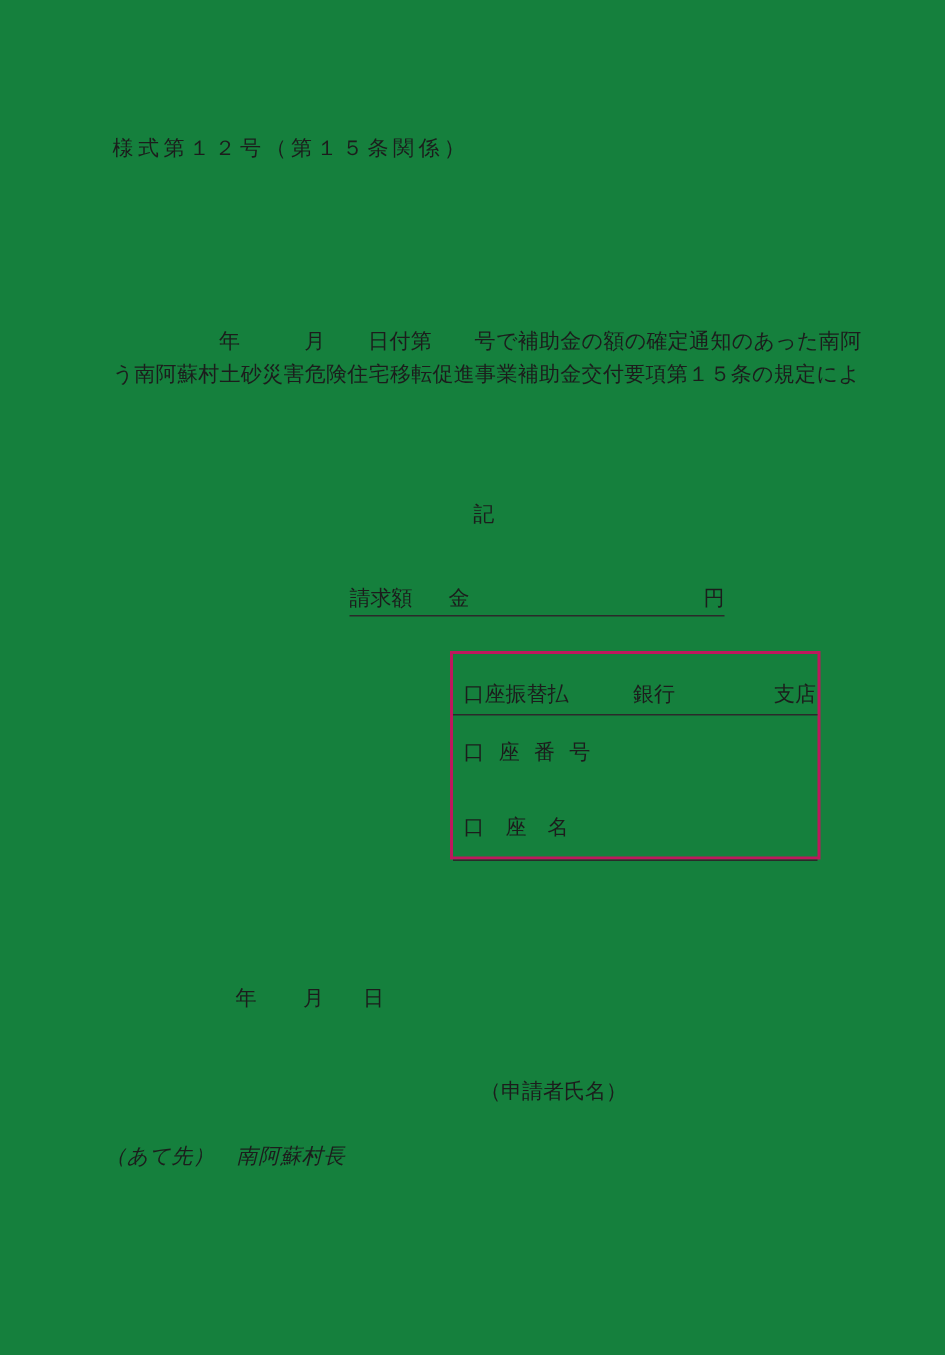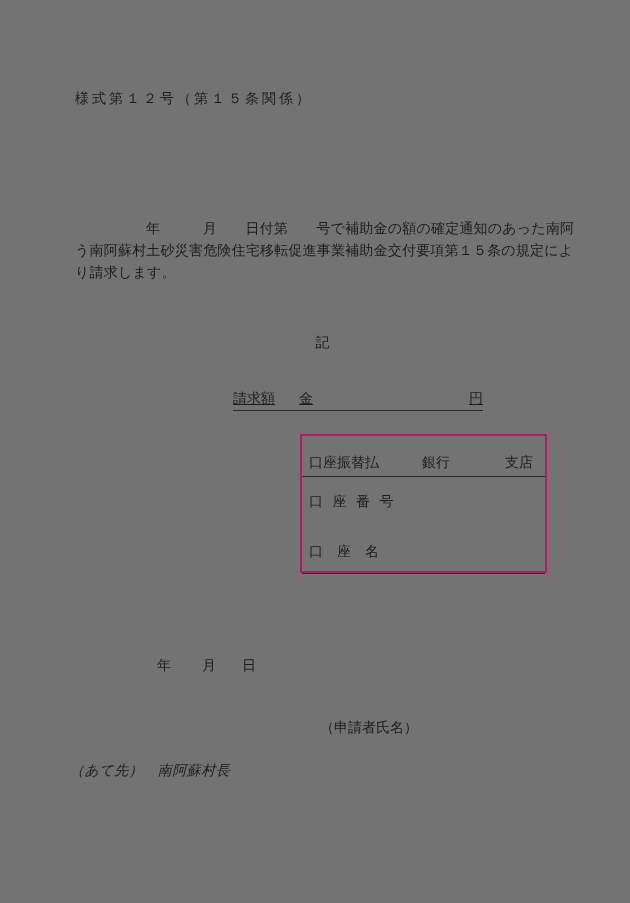--- a/index.html
+++ b/index.html
@@ -5,55 +5,54 @@
   html,body{margin:0;padding:0;}
   body{
     background:#fdfdfd;
     font-family:"Liberation Serif","DejaVu Serif",serif;
     color:#1c1c1c;
   }
   .page{
     position:relative;
     width:630px;
     height:903px;
-    background:#737373;
+    background:#15803d;
     overflow:hidden;
     font-size:14px;
   }
   .abs{position:absolute;white-space:nowrap;}
   .form-number{left:75px;top:90px;letter-spacing:3px;}
   .doc-title{left:145px;top:165px;letter-spacing:0.3px;}
   .body-para{left:75px;top:218px;width:495px;}
   .body-para .line{height:22px;line-height:22px;white-space:nowrap;letter-spacing:0.2px;}
   .ki{left:75px;top:334px;width:495px;text-align:center;}
   .amount-line{left:233px;top:390px;}
   .amount-underlined{
     display:inline-flex;
     width:250px;
     align-items:baseline;
     border-bottom:1px solid #2a2a2a;
     padding-bottom:2px;
-    text-decoration:underline;
   }
   .amount-gap{display:inline-block;width:24px;}
   .amount-blank{display:inline-block;flex:1;}
   .bank-table{
     left:300px;top:434px;width:247px;height:139px;
     border:2px solid #be185d;
     box-sizing:border-box;
     text-align:right;
   }
   .trow{position:relative;box-sizing:border-box;}
   .trow1{height:41px;border-bottom:1px solid #2a2a2a;}
   .trow2{height:44px;border-bottom:1px solid #2a2a2a;}
   .trow3{height:53px;}
   .trow1 span{position:absolute;bottom:4px;}
   .cell-payment{left:7px;}
   .cell-bank{left:120px;}
-  .cell-branch{left:203px;margin-top:16px;}
+  .cell-branch{left:214px;margin-top:16px;}
   .trow2 span{position:absolute;left:7px;top:13px;}
   .trow3 span{position:absolute;left:7px;top:16px;letter-spacing:3px;}
   .date-line{left:157px;top:657px;width:120px;}
   .date-line span{position:absolute;top:0;}
   .date-year{left:0;}
   .date-month{left:45px;}
   .date-day{left:85px;}
   .applicant{left:320px;top:719px;text-align:right;}
   .addressee{left:70px;top:762px;letter-spacing:0.5px;font-style:italic;}
 </style>
@@ -61,21 +60,20 @@
 <body>
 
 <div class="page">
 
   <div class="abs form-number">様式第１２号（第１５条関係）</div>
 
 
   <div class="abs body-para">
     <div class="line">　　　　　年　　　月　　日付第　　号で補助金の額の確定通知のあった南阿</div>
     <div class="line">う南阿蘇村土砂災害危険住宅移転促進事業補助金交付要項第１５条の規定によ</div>
-    <div class="line">り請求します。</div>
   </div>
 
   <div class="abs ki">記</div>
 
   <div class="abs amount-line">
     <span class="amount-underlined">
       <span>請求額</span>
       <span class="amount-gap"></span>
       <span>金</span>
       <span class="amount-blank"></span>

